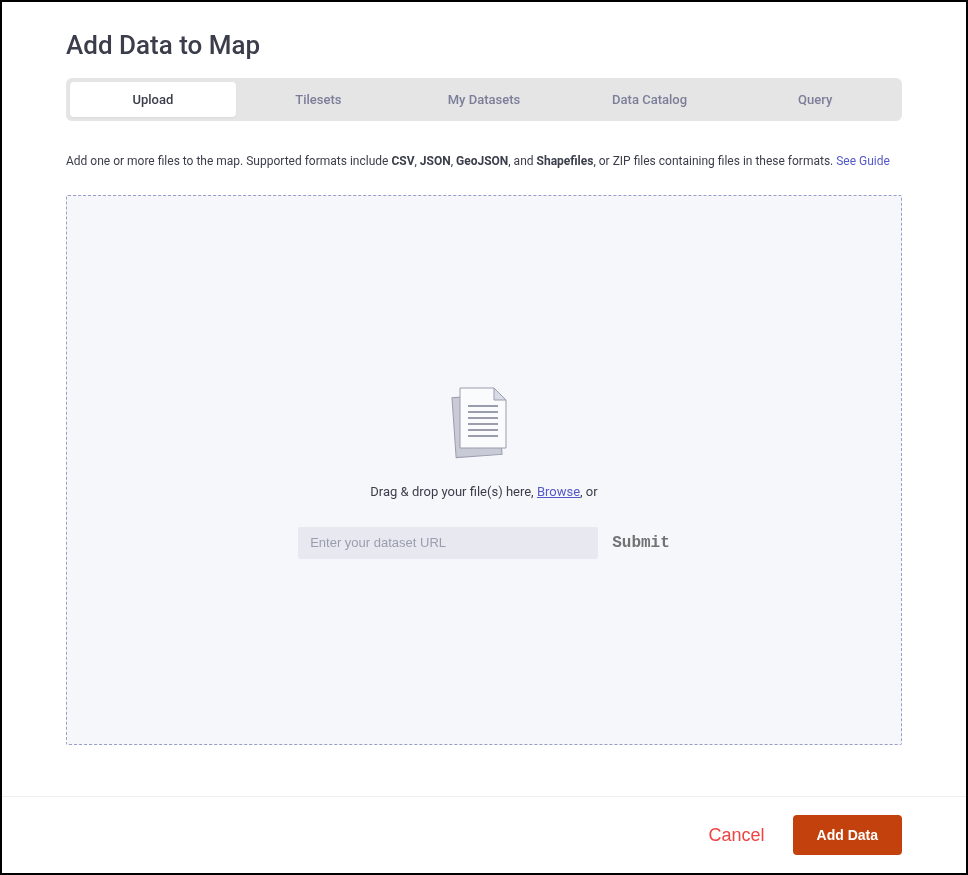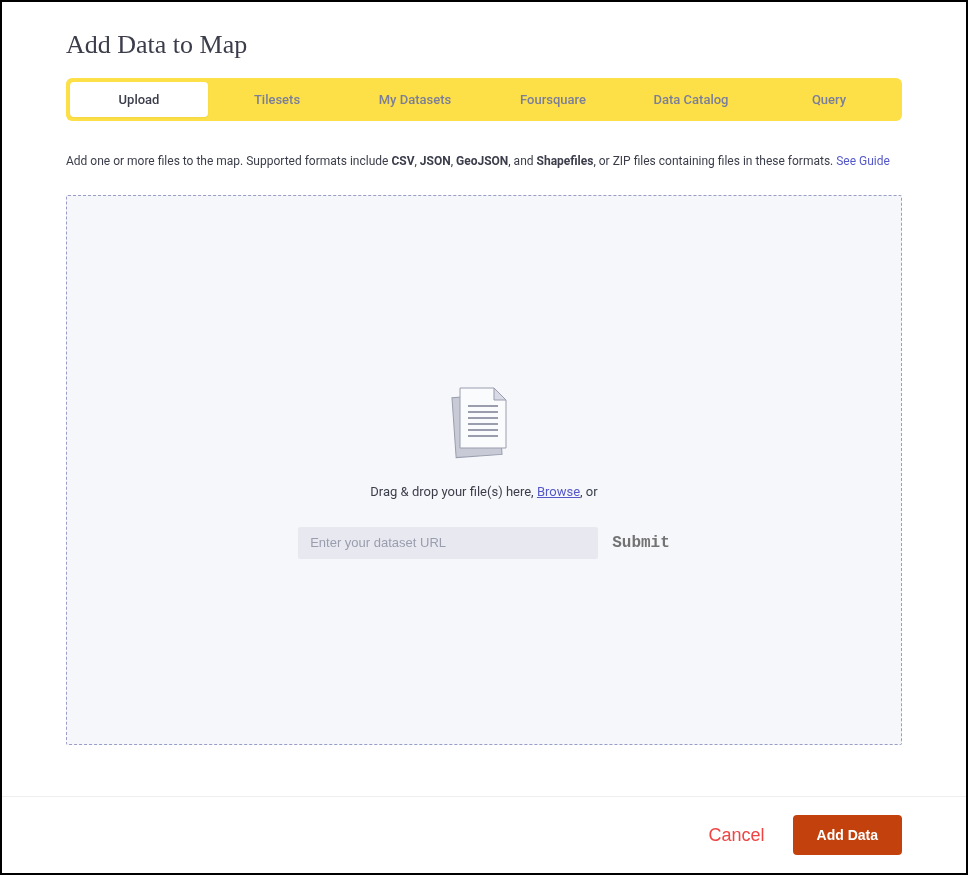--- a/index.html
+++ b/index.html
@@ -19,25 +19,24 @@
     .container {
       padding: 28px 64px 0 64px;
       flex: 1;
       overflow: hidden;
     }
     .title {
       font-size: 26px;
       font-weight: 500;
       color: #3b3d4a;
       margin-bottom: 18px;
-      font-family: Liberation Serif, serif;
     }
     .tabs {
       display: flex;
-      background: #fde047;
+      background: #e5e5e5;
       border-radius: 6px;
       padding: 4px;
       margin-bottom: 30px;
     }
     .tab {
       flex: 1;
       text-align: center;
       padding: 10px 0;
       font-size: 13px;
       font-weight: 500;
@@ -144,21 +143,20 @@
 </head>
 <body>
 
 <div class="container">
   <h1 class="title">Add Data to Map</h1>
 
   <div class="tabs">
     <div class="tab active">Upload</div>
     <div class="tab">Tilesets</div>
     <div class="tab">My Datasets</div>
-    <div class="tab">Foursquare</div>
     <div class="tab">Data Catalog</div>
     <div class="tab">Query</div>
   </div>
 
   <p class="description">
     <span>Add one or more files to the map. Supported formats include </span><strong>CSV</strong><span>, </span><strong>JSON</strong><span>, </span><strong>GeoJSON</strong><span>, and </span><strong>Shapefiles</strong><span>, or ZIP files containing files in these formats. </span><a href="#">See Guide</a>
   </p>
 
   <div class="dropzone">
     <div class="files-icon">

